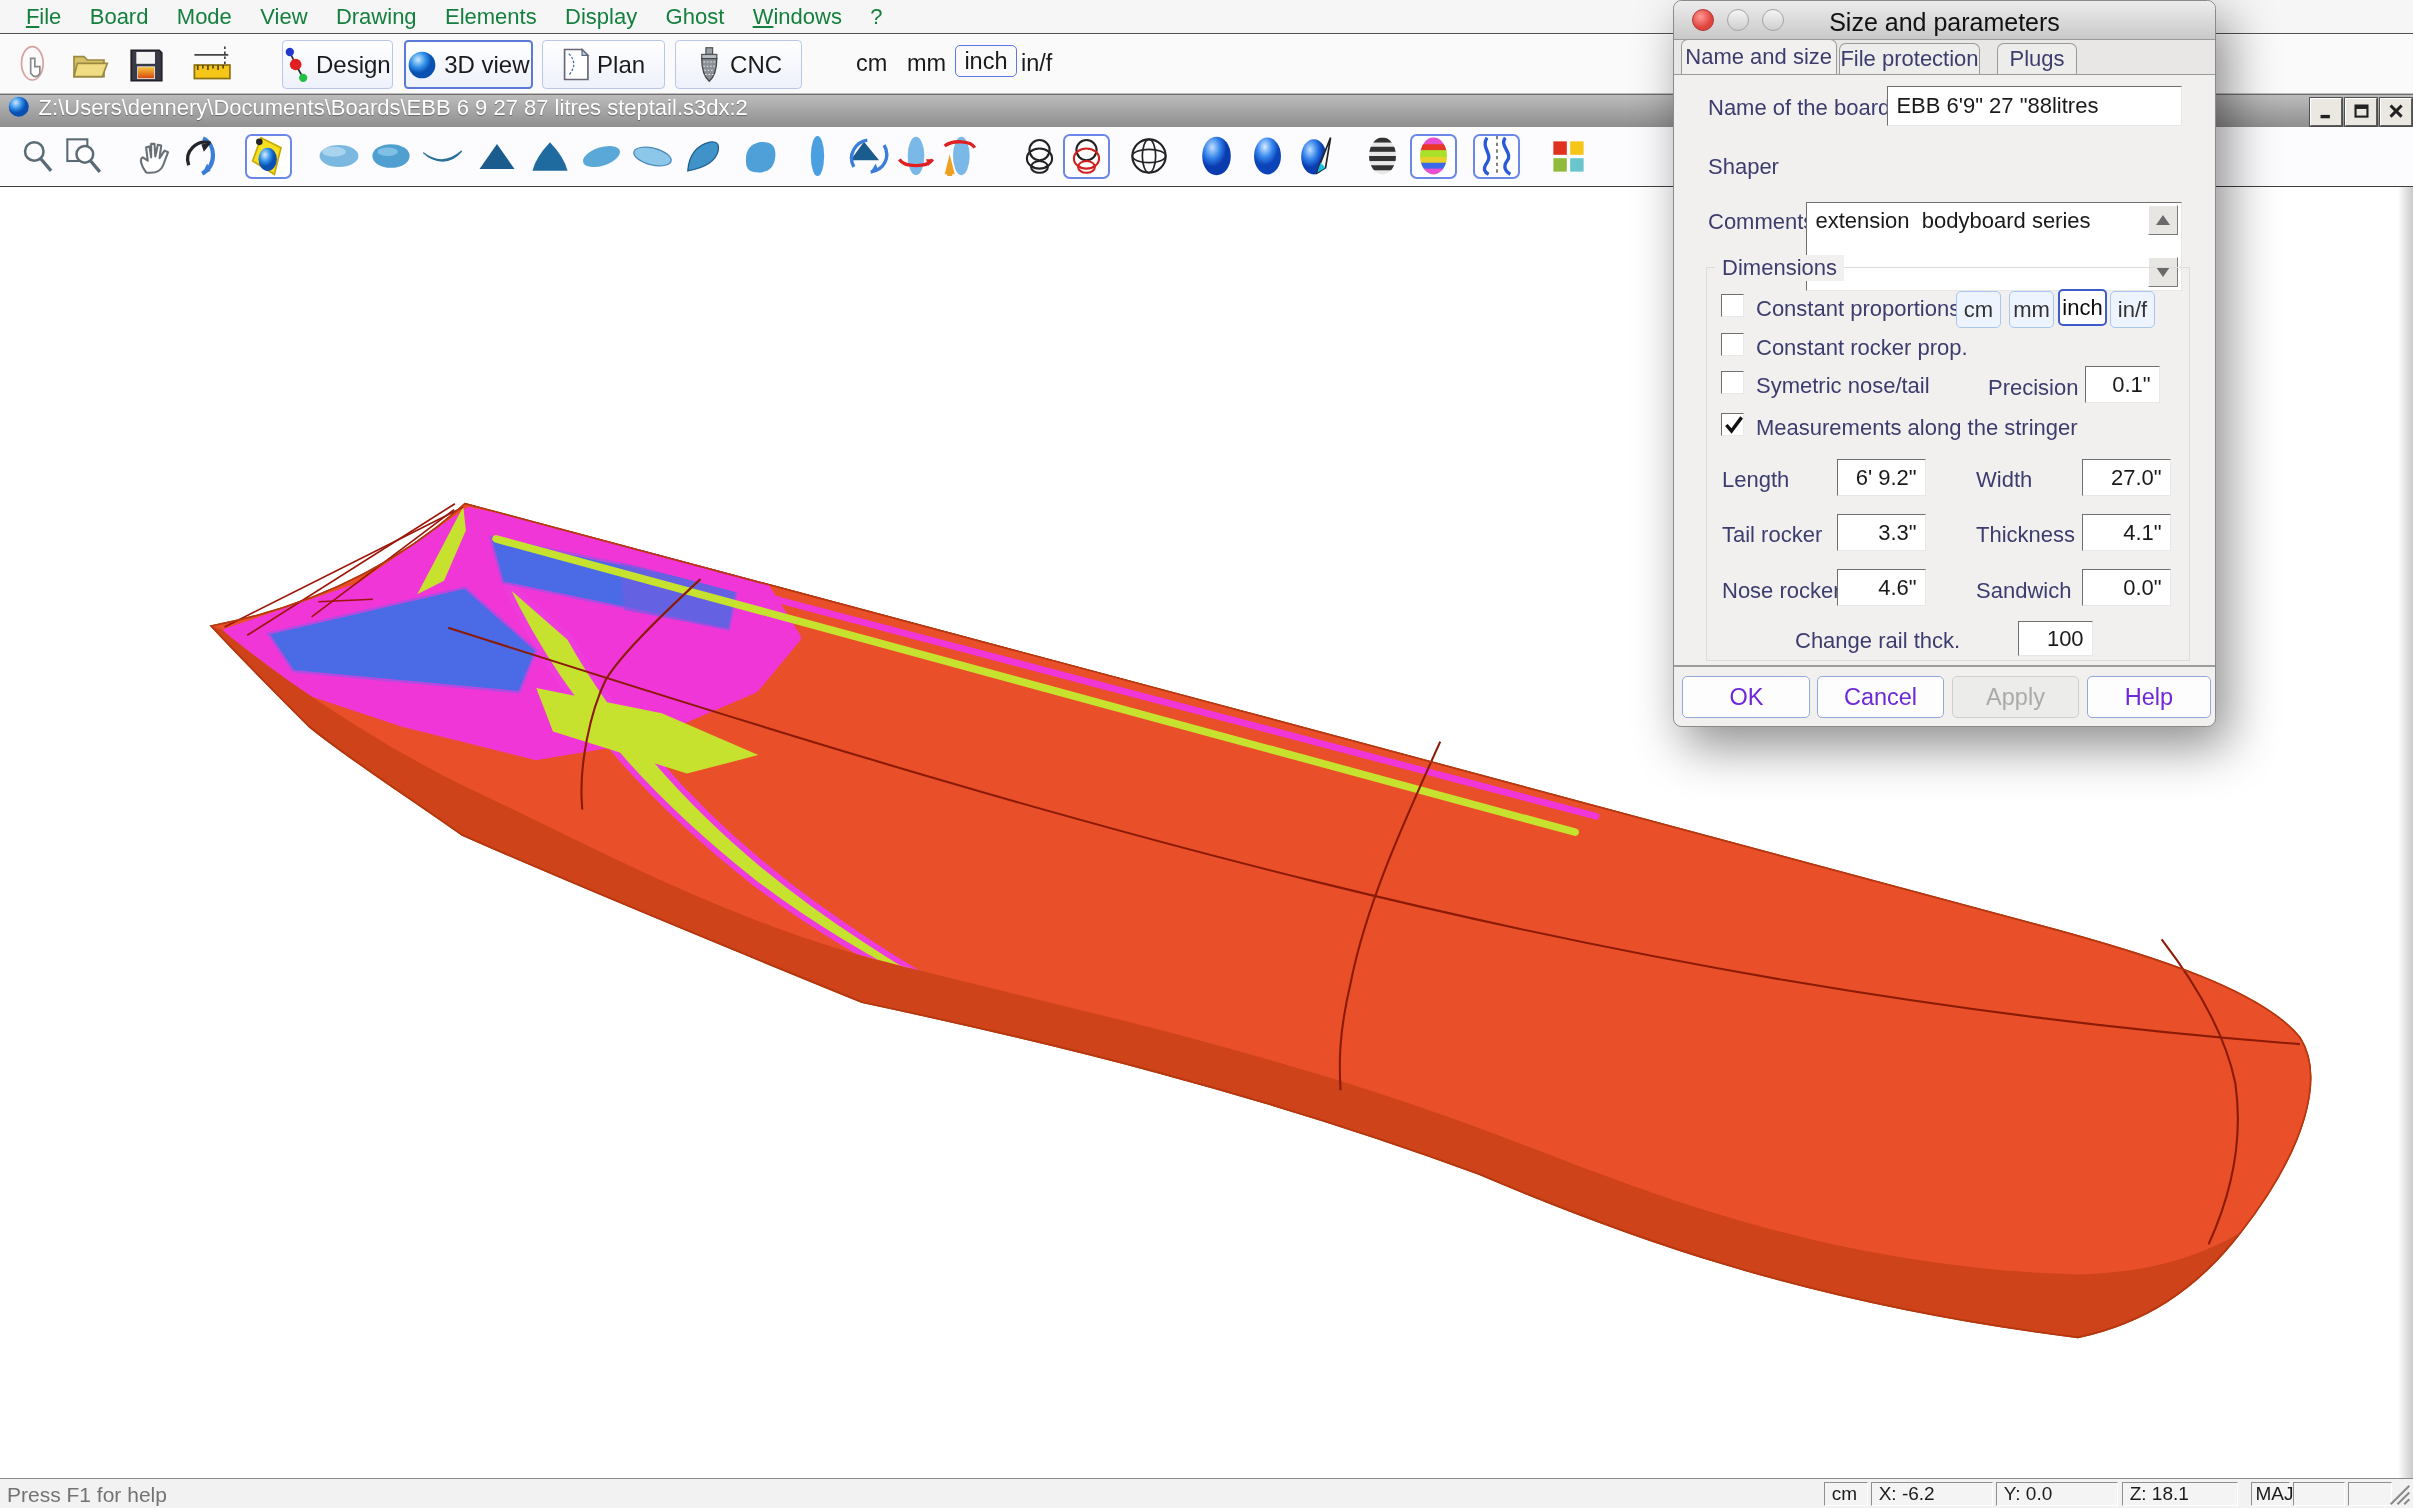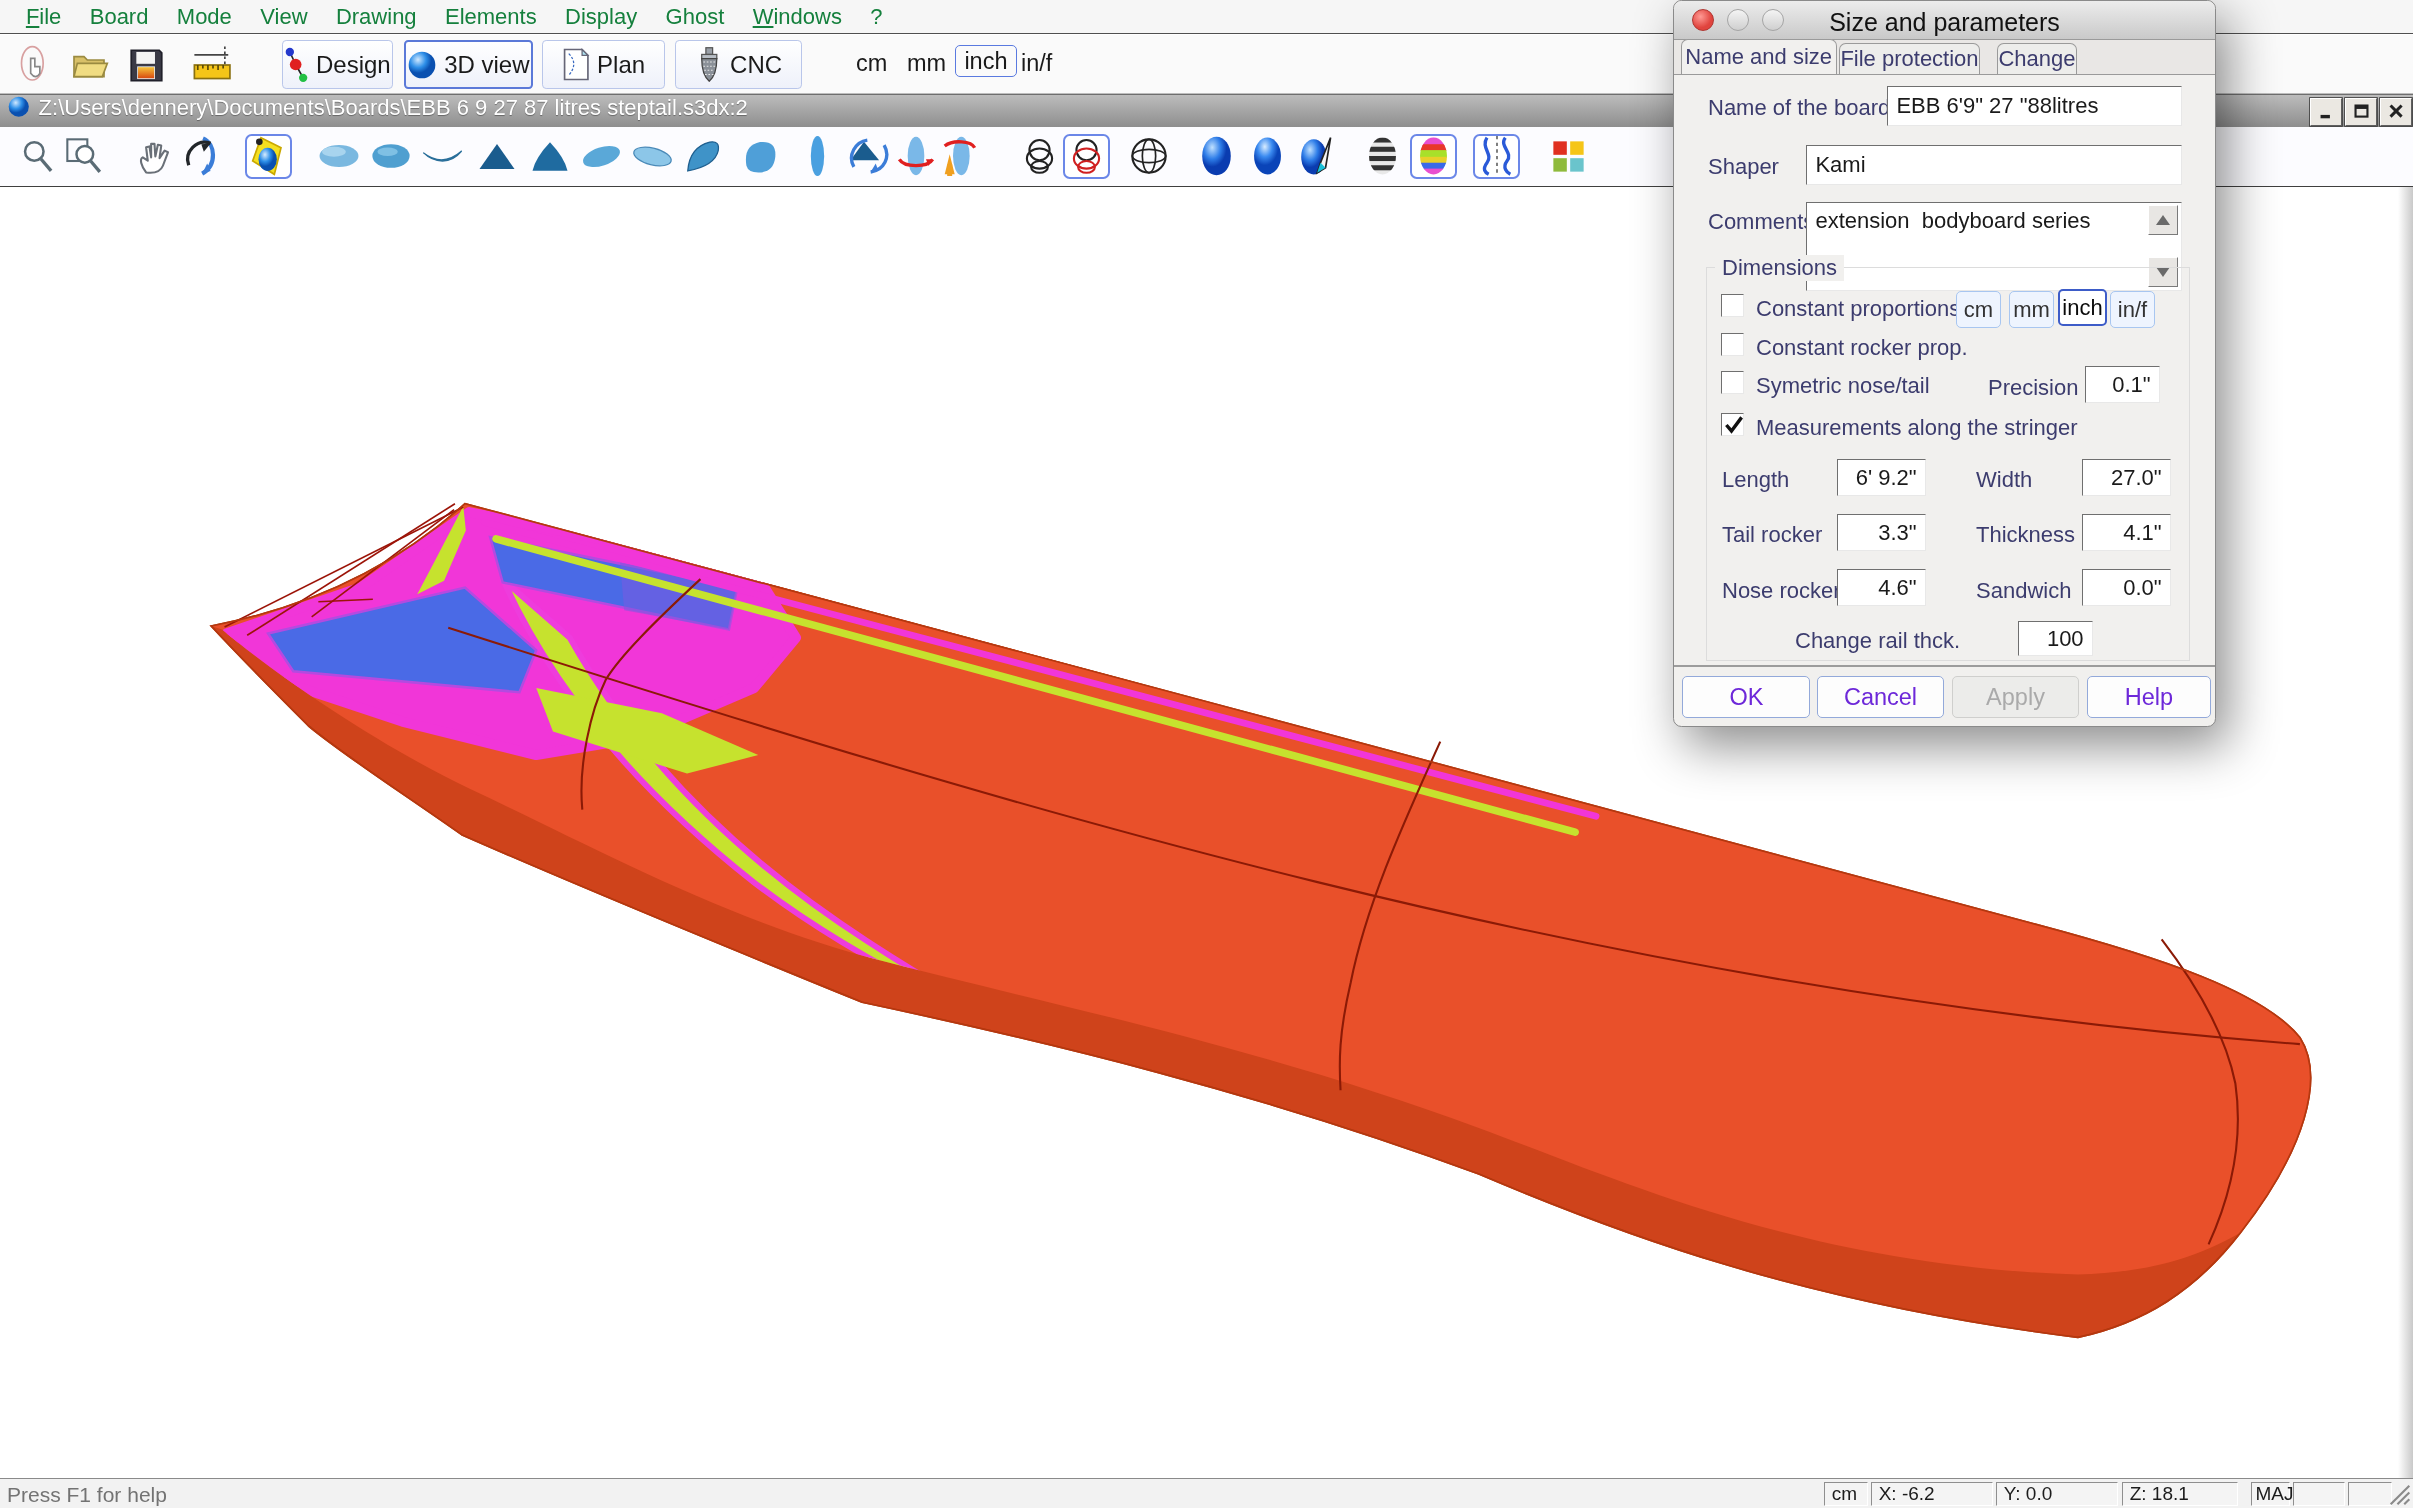--- a/index.html
+++ b/index.html
@@ -499,28 +499,27 @@
   <div id="dlg-titlebar">
     <span class="light red" style="left:17.6px"></span>
     <span class="light grey" style="left:53px"></span>
     <span class="light grey" style="left:88px"></span>
     <div class="title">Size and parameters</div>
   </div>
 
   <div id="dlg-tabs">
     <div class="dtab active" style="left:6.7px;   width:156px">Name and size</div>
     <div class="dtab idle" style="left:165px; width:141px">File protection</div>
-    <div class="dtab idle" style="left:323px; width:80px">Change</div>
+    <div class="dtab idle" style="left:323px; width:80px">Plugs</div>
   </div>
 
   <div class="dlbl" style="left:34px; top:94px">Name of the board</div>
   <div class="dfield" style="left:213px; top:85px; width:295px; height:40px">EBB 6'9" 27 "88litres</div>
 
   <div class="dlbl" style="left:34px; top:153px">Shaper</div>
-  <div class="dfield" style="left:132px; top:144px; width:376px; height:40px">Kami</div>
 
   <div class="dlbl" style="left:34px; top:208px">Comments</div>
   <div class="dfield" style="left:132px; top:201px; width:376px; height:89px; align-items:flex-start; padding-top:5px">extension  bodyboard series</div>
   <div class="scrollbtn" style="left:474px; top:204px">
       <span class="tri-up"></span>
     </div>
   <div class="scrollbtn" style="left:474px; top:256px">
       <span class="tri-dn"></span>
     </div>
 

